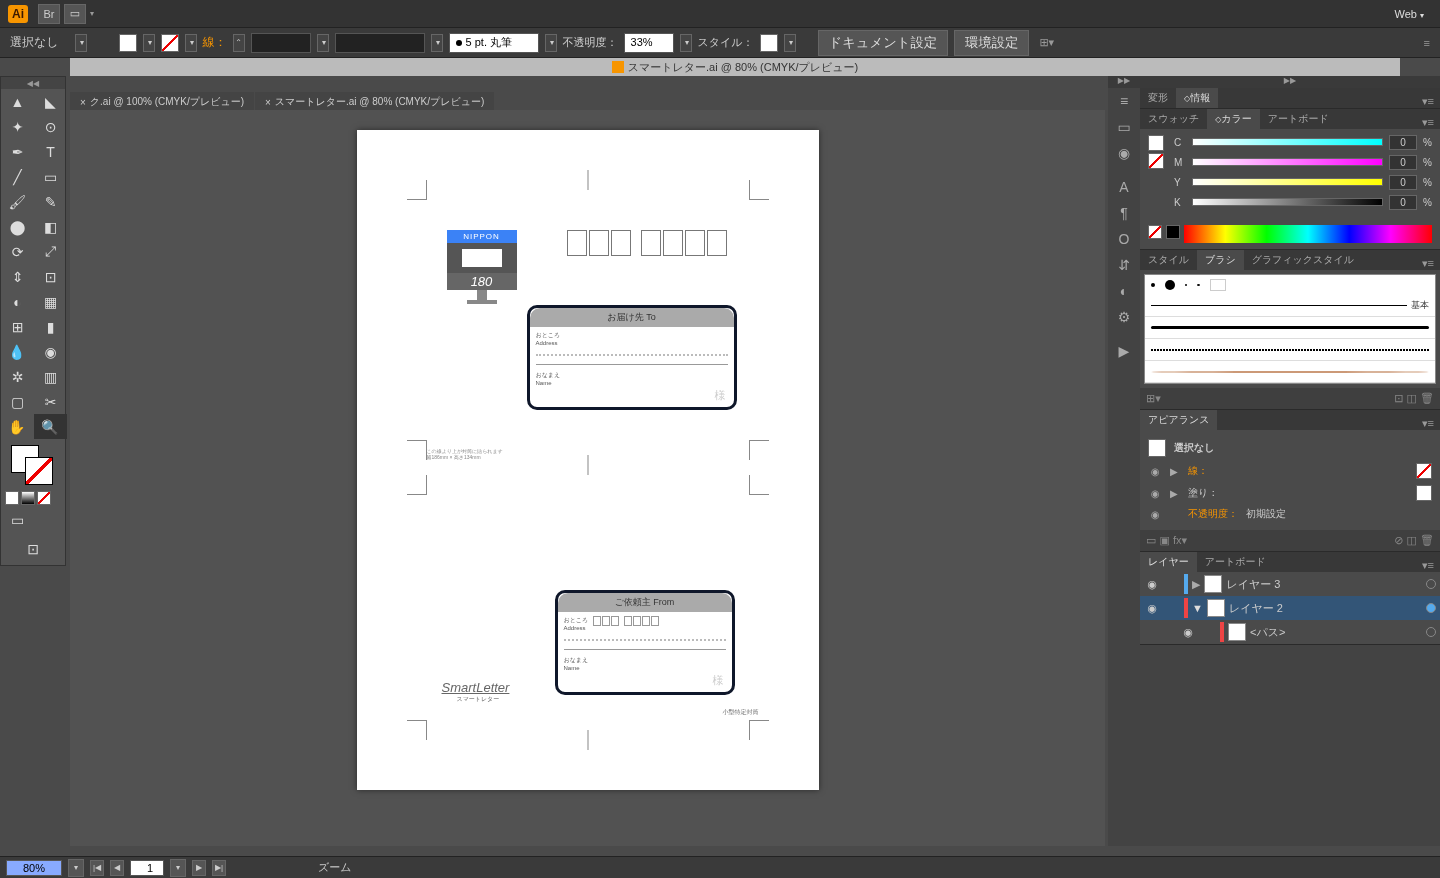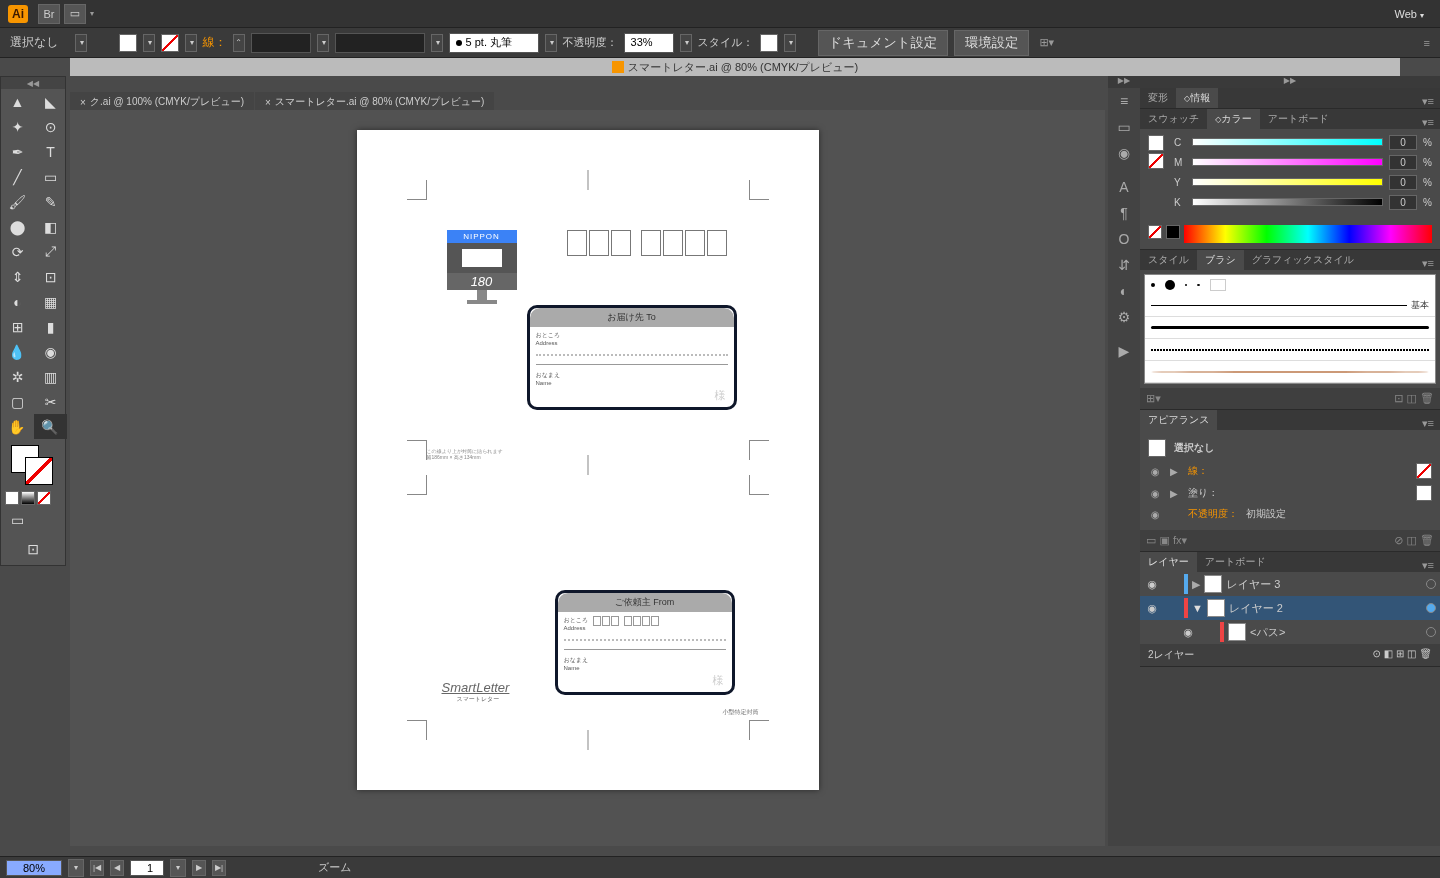--- a/index.html
+++ b/index.html
@@ -530,24 +530,20 @@
       </div>
       <div class="layer-row" style="padding-left:40px">
         <span class="eye">◉</span>
         <div style="width:16px"></div>
         <div class="bar" style="background:#e44"></div>
         <div class="thumb"></div>
         <span class="name">&lt;パス&gt;</span>
         <div class="circ"></div>
       </div>
     </div>
-    <div class="layer-footer">
-      <span>2レイヤー</span>
-      <span><span>⊙</span> <span>◧</span> <span>⊞</span> <span>◫</span> <span>🗑</span></span>
-    </div>
   </div>
 </div>
 
 <div class="status-bar">
   <div class="field">80%</div>
   <div class="dd">▾</div>
   <div class="nav-btn">|◀</div>
   <div class="nav-btn">◀</div>
   <div class="field" style="background:#fff;width:30px">1</div>
   <div class="dd">▾</div>

